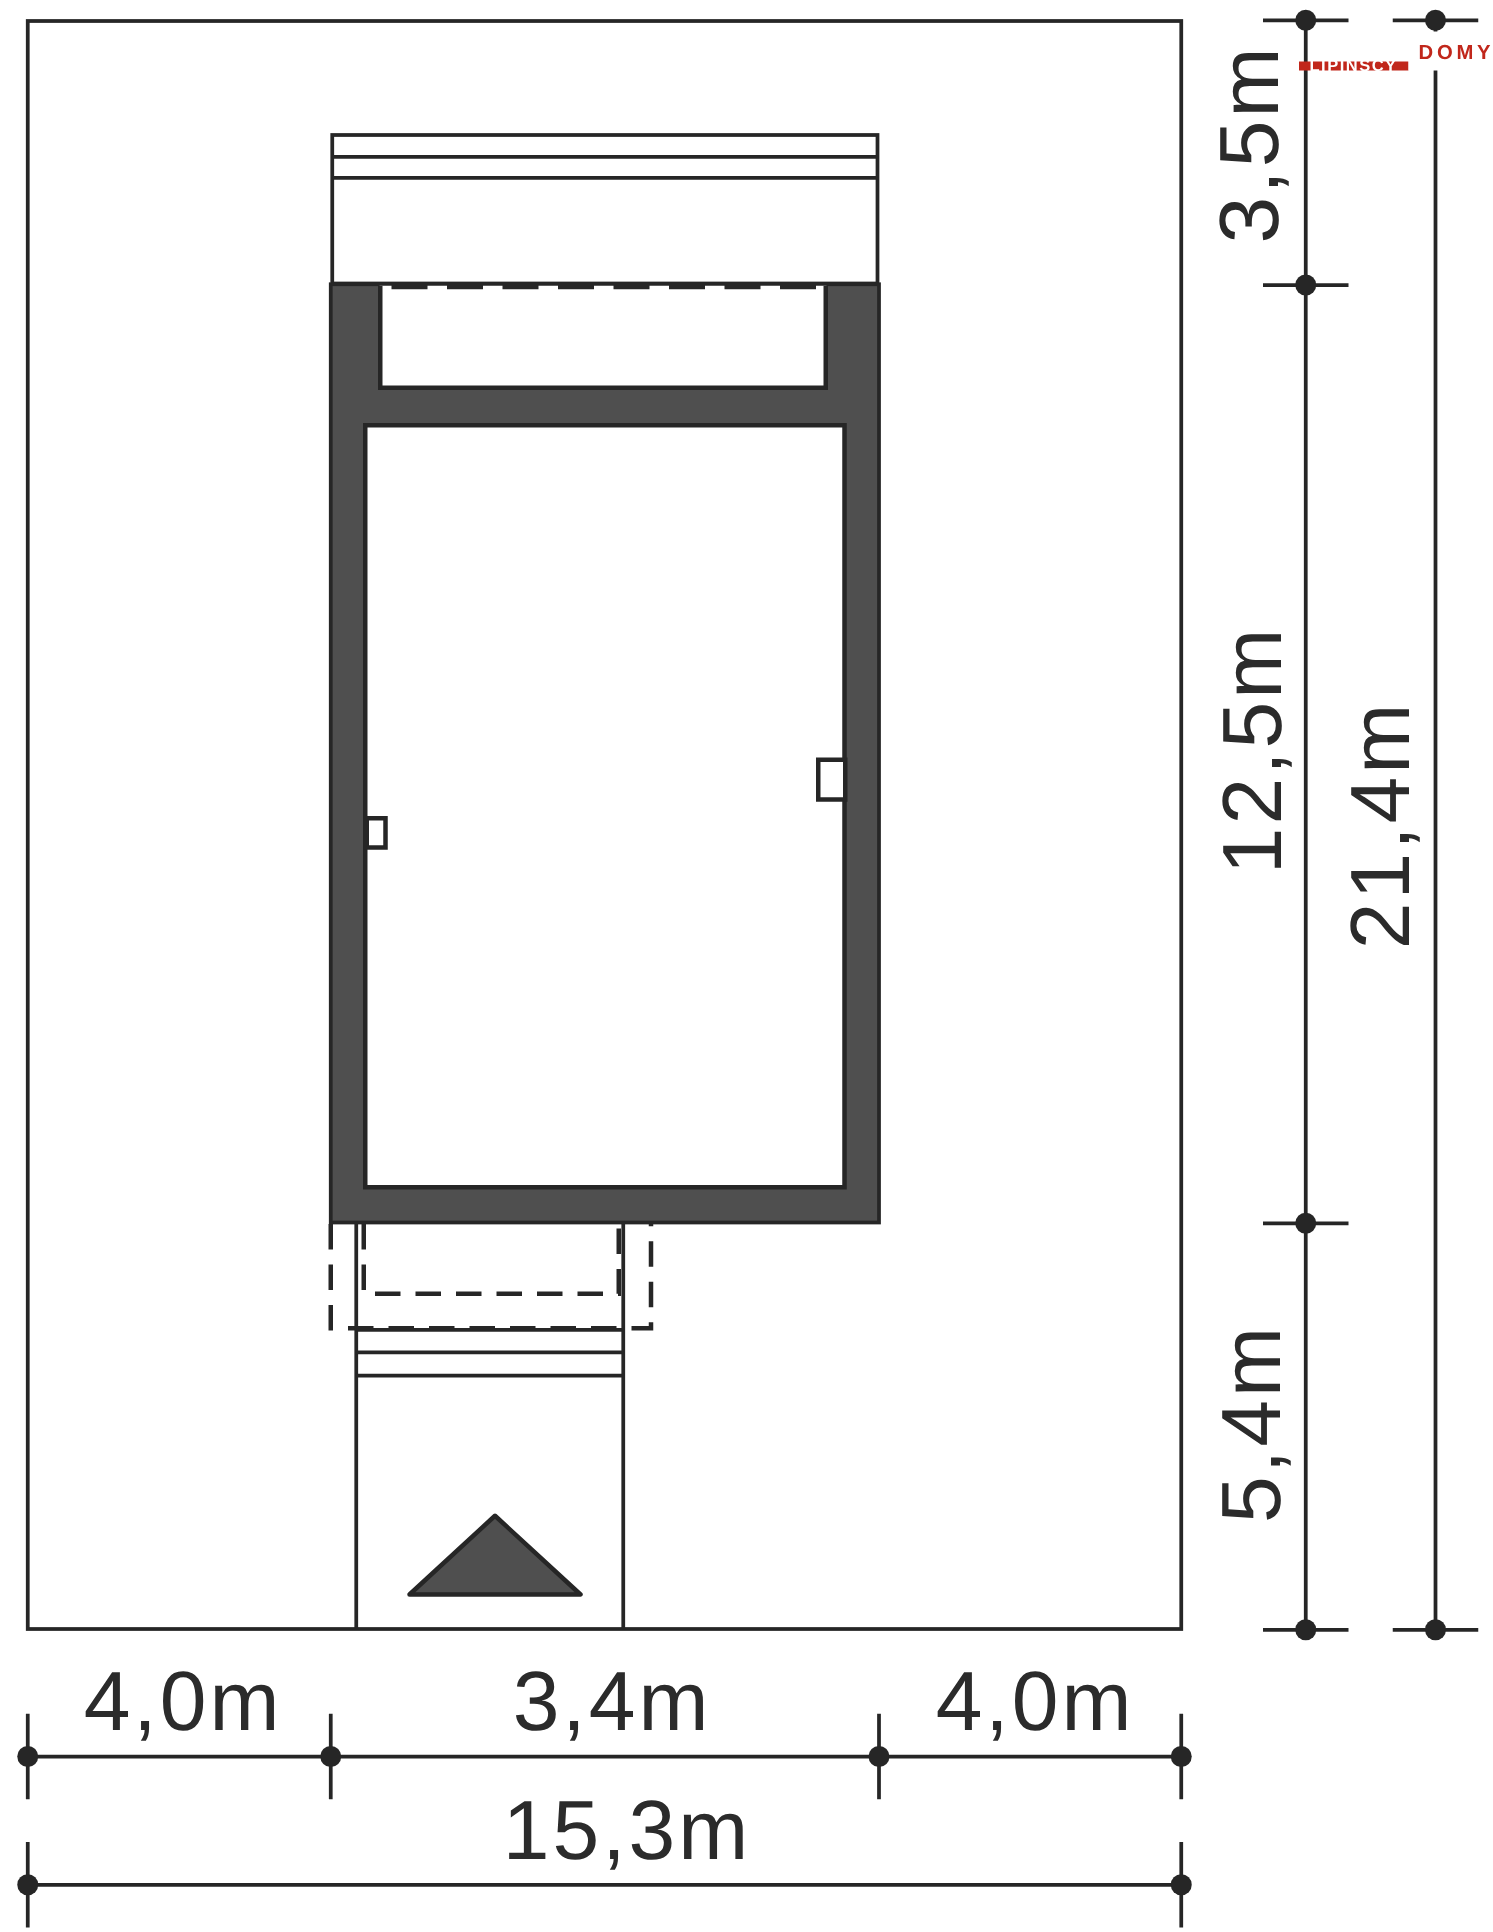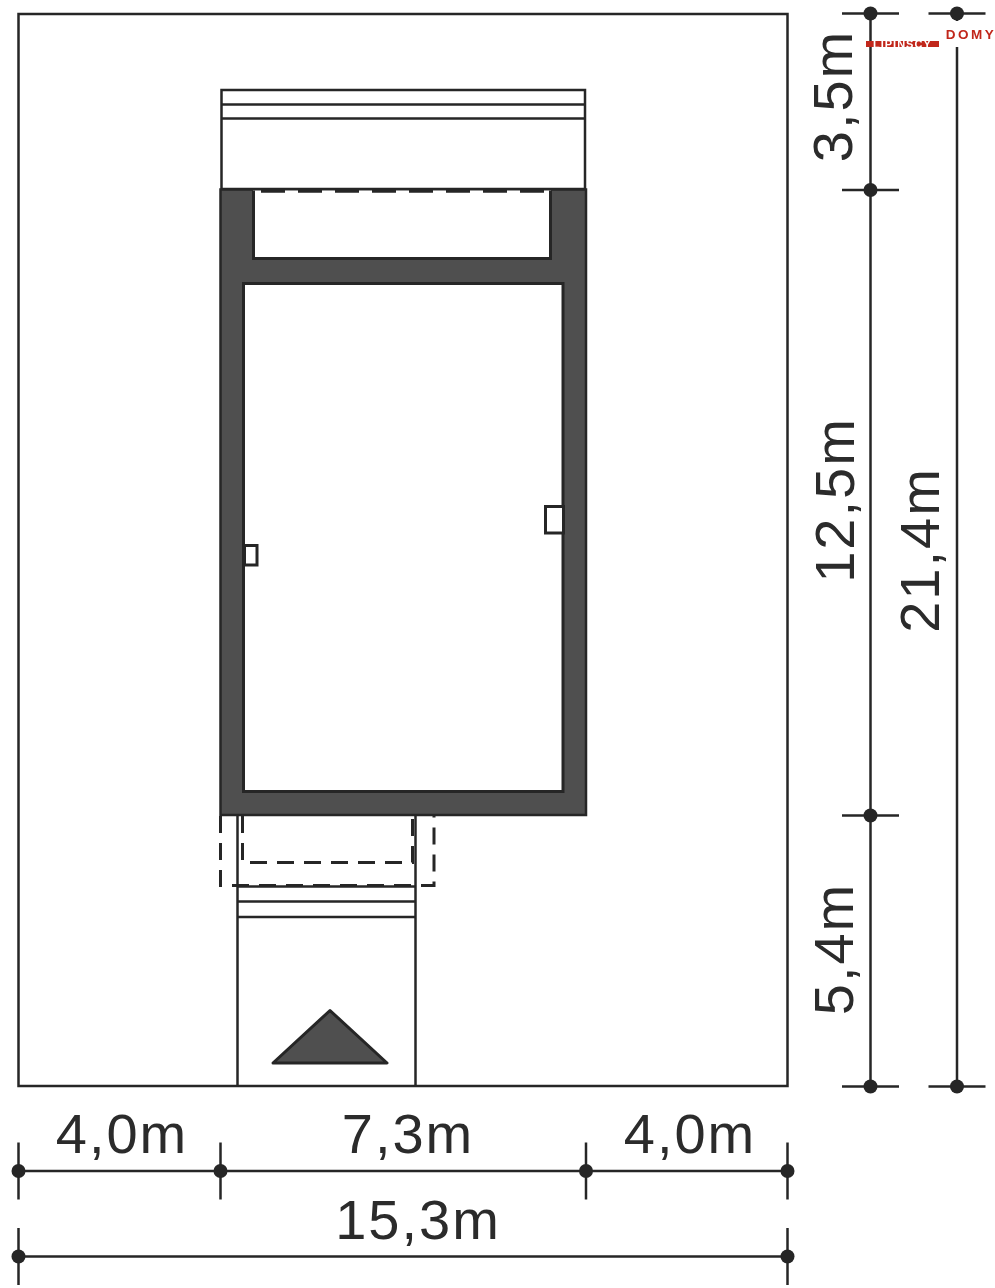--- a/index.html
+++ b/index.html
@@ -121,21 +121,21 @@
       <circle cx="787.5" cy="1256.5" r="7" class="marker-dot"></circle>
     </g>
   </svg>
 
   <div class="dim-label vert" style="left:833px;top:96px;">3,5m</div>
   <div class="dim-label vert" style="left:835px;top:500px;">12,5m</div>
   <div class="dim-label vert" style="left:834px;top:949px;">5,4m</div>
   <div class="dim-label vert" style="left:920px;top:550px;">21,4m</div>
 
   <div class="dim-label" style="left:122px;top:1134px;">4,0m</div>
-  <div class="dim-label" style="left:408px;top:1134px;">7,3m</div>
+  <div class="dim-label" style="left:408px;top:1134px;">3,4m</div>
   <div class="dim-label" style="left:690px;top:1134px;">4,0m</div>
   <div class="dim-label" style="left:418px;top:1220px;">15,3m</div>
 
   <div class="logo">
     <span class="logo-brand">LIPIŃSCY</span>
     <span class="logo-suffix">DOMY</span>
   </div>
 </div>
 
 </body></html>

